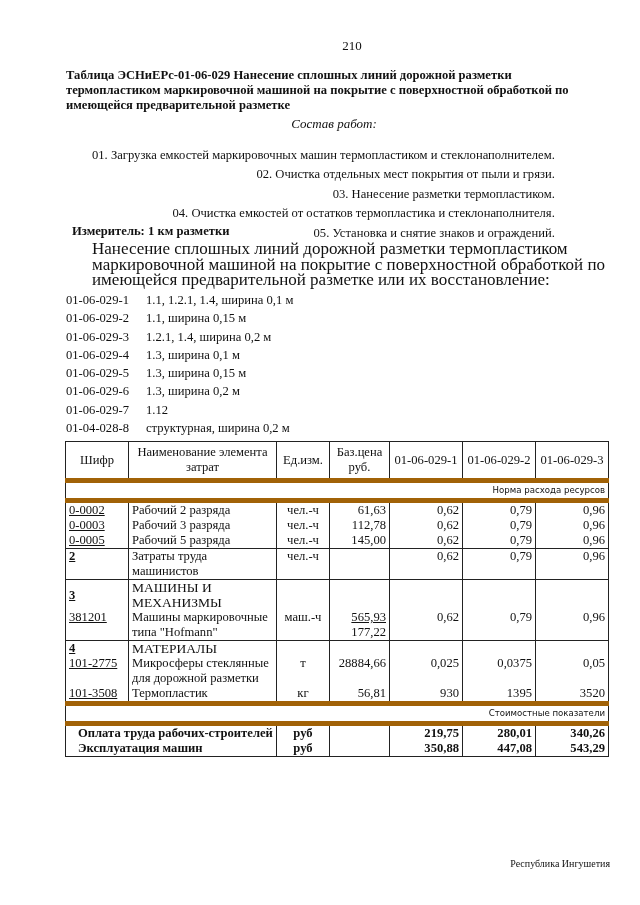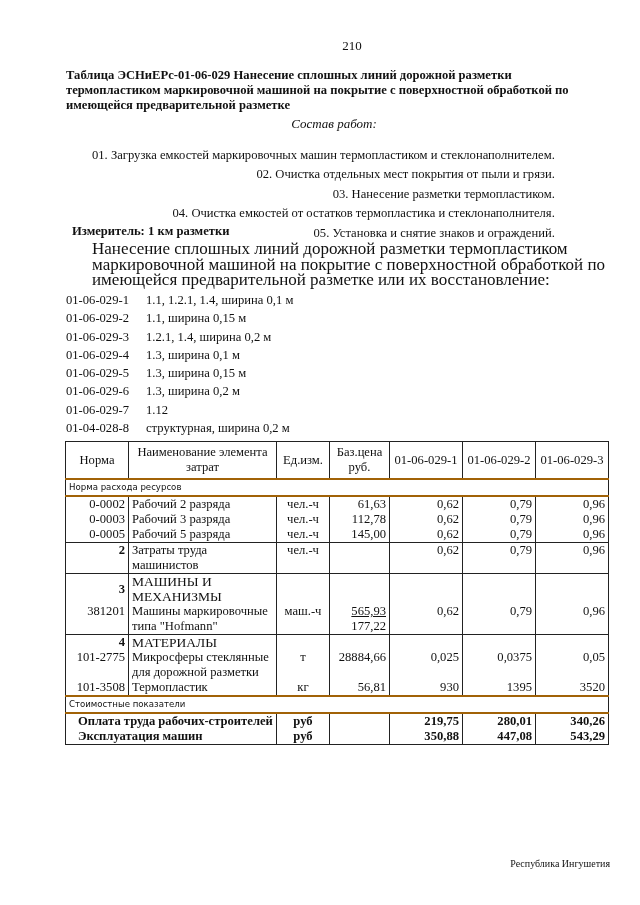--- a/index.html
+++ b/index.html
@@ -108,28 +108,28 @@
       font-weight: normal;
       line-height: 15px;
     }
     table.norms thead th {
       border-top: 1px solid #222;
       border-bottom: 1px solid #222;
       height: 36px;
       vertical-align: middle;
       text-align: center;
     }
-    .c-code { text-align: right; }
+    .c-code { text-align: left; text-decoration: underline; }
     .c-unit { text-align: center; }
     .c-num { text-align: right; }
     .band td {
-      border: 2px solid #a16207;
+      border: 5px solid #a16207;
       height: 13px;
       padding: 0 4px 0 0;
-      text-align: left;
+      text-align: right;
       font-family: "DejaVu Sans", sans-serif;
       font-size: 8.6px;
       line-height: 13px;
     }
     .grp-top td { border-top: 1px solid #222; }
     .bold { font-weight: bold !important; }
     .section-title {
       font-weight: bold;
       font-size: 13.5px;
     }
@@ -180,21 +180,21 @@
     <col style="width:63px">
     <col style="width:148px">
     <col style="width:53px">
     <col style="width:60px">
     <col style="width:73px">
     <col style="width:73px">
     <col style="width:73px">
   </colgroup>
   <thead>
     <tr>
-      <th>Норма</th>
+      <th>Шифр</th>
       <th>Наименование элемента затрат</th>
       <th>Ед.изм.</th>
       <th>Баз.цена руб.</th>
       <th>01-06-029-1</th>
       <th>01-06-029-2</th>
       <th>01-06-029-3</th>
     </tr>
   </thead>
   <tbody>
     <tr class="band">

